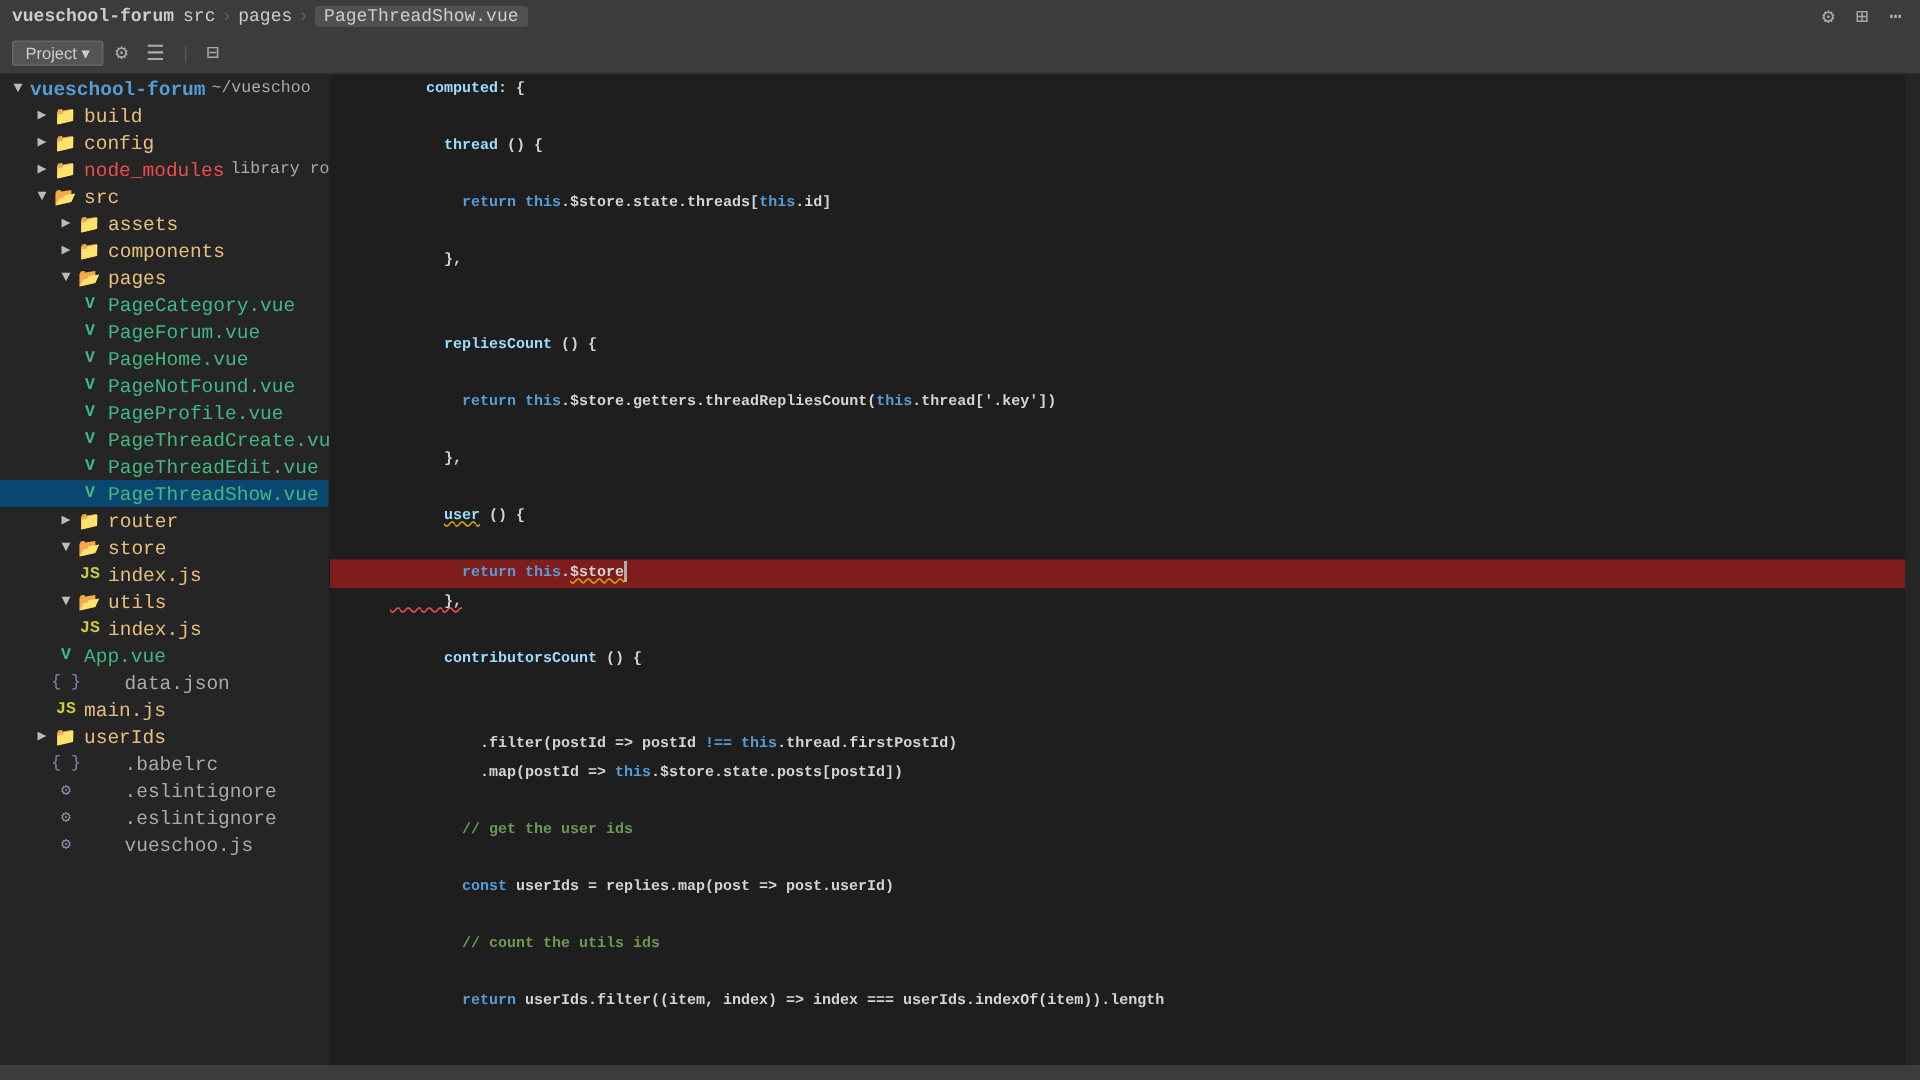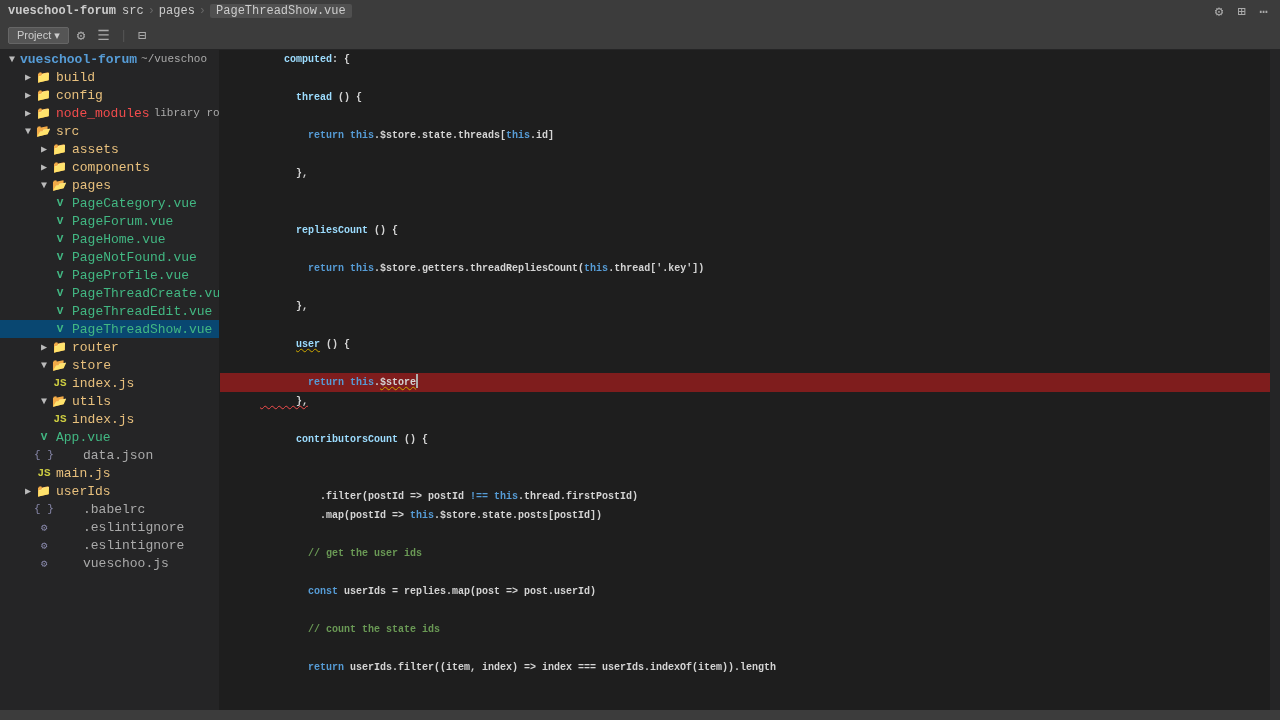--- a/index.html
+++ b/index.html
@@ -542,21 +542,21 @@
         <span class="line-content">        <span style="color:#569cd6">const</span> userIds = replies.map(post =&gt; post.userId)</span>
       </div>
 
       <div class="code-line">
         <span class="line-number"></span>
         <span class="line-content"> </span>
       </div>
 
       <div class="code-line">
         <span class="line-number"></span>
-        <span class="line-content">        <span style="color:#6a9955">// count the state ids</span></span>
+        <span class="line-content">        <span style="color:#6a9955">// count the utils ids</span></span>
       </div>
 
       <div class="code-line">
         <span class="line-number"></span>
         <span class="line-content"> </span>
       </div>
 
       <div class="code-line">
         <span class="line-number"></span>
         <span class="line-content">        <span style="color:#569cd6">return</span> userIds.filter((item, index) =&gt; index === userIds.indexOf(item)).length</span>

